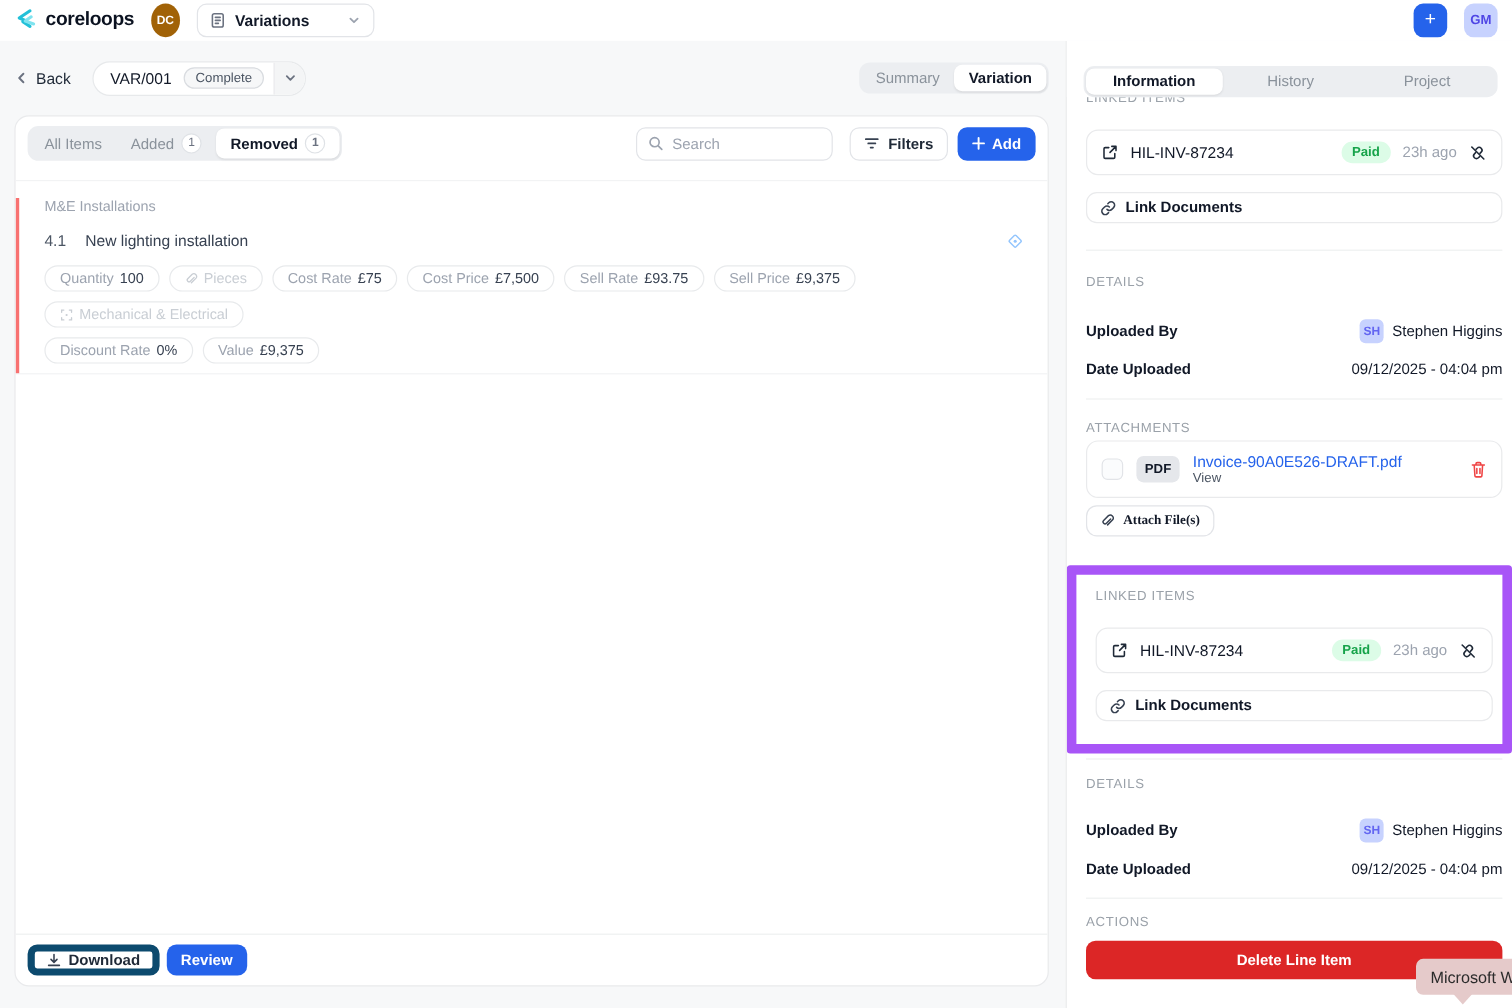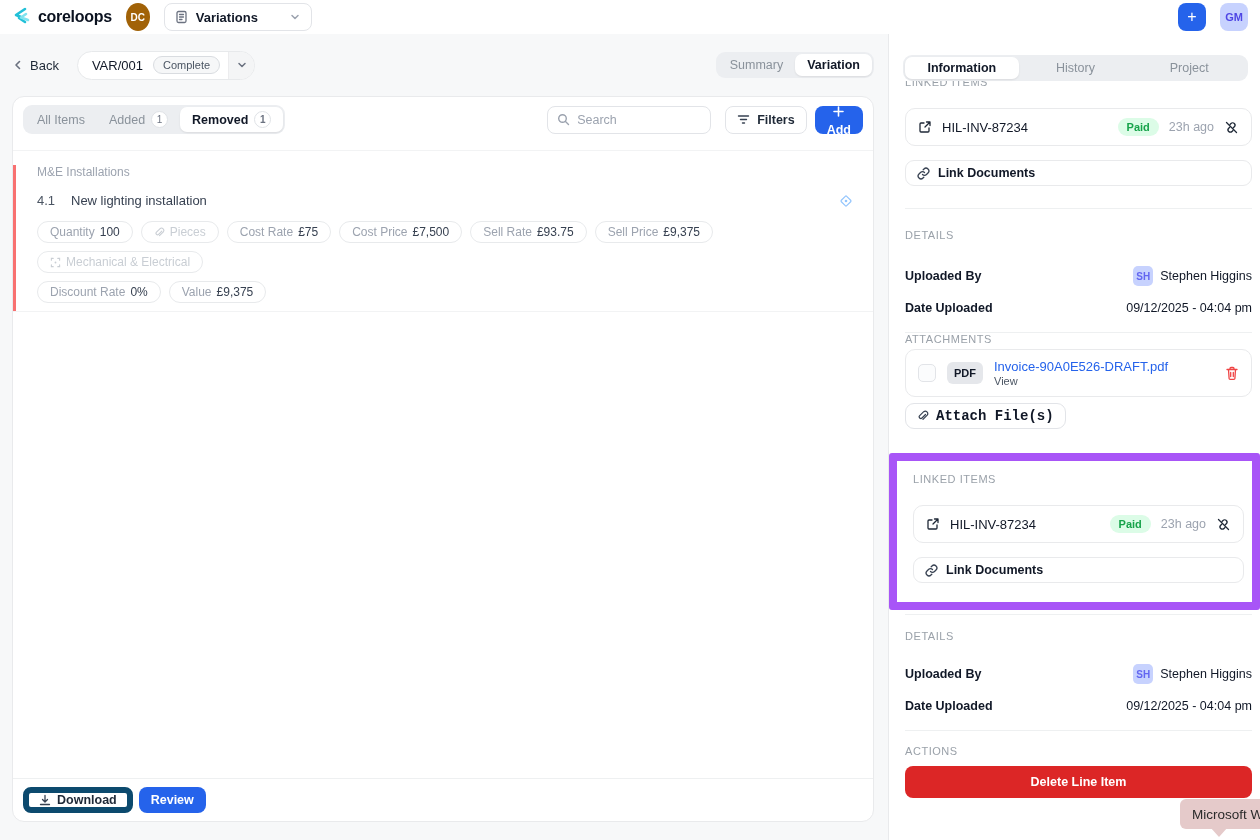--- a/index.html
+++ b/index.html
@@ -86,21 +86,21 @@
   .search-box input { border:none; outline:none; width:100%; font-size:12.5px; font-family:inherit; color:#374151; }
   .search-box input::placeholder { color:#9ca3af; }
   .btn-filters {
     margin-left:14px; height:28px; border:1px solid #e2e4e8; background:#fff; border-radius:8px;
     display:flex; align-items:center; gap:7px; padding:0 11px; font-size:12.5px; font-weight:600;
     color:#1f2937; cursor:pointer; font-family:inherit;
   }
   .btn-add {
     margin-left:8px; height:28px; border:none; background:#2563eb; color:#fff; border-radius:8px;
     display:flex; align-items:center; gap:6px; padding:0 12px; font-size:12.5px; font-weight:600;
-    cursor:pointer; font-family:inherit;flex-direction:column;
+    cursor:pointer; font-family:inherit;
   }
   .card-content { flex:1; margin-top:16px; border-top:1px solid #f2f3f4; }
   .group-section { position:relative; border-bottom:1px solid #f2f3f4; padding:0 12px 8px 24px; }
   .group-stripe { position:absolute; left:0; top:0; bottom:0; width:3px; background:#f87171; }
   .group-title { margin-top:14px; font-size:12px; color:#9ca3af; }
   .item-row { margin-top:14px; display:flex; align-items:center; font-size:13px; color:#374151; }
   .item-num { width:34px; color:#4b5563; }
   .item-target { margin-left:auto; margin-right:8px; color:#93c5fd; }
   .pill-row { margin-top:13px; display:flex; gap:8px; flex-wrap:wrap; }
   .pill {
@@ -167,31 +167,31 @@
   }
   .checkbox { width:18px; height:18px; border:1px solid #e2e4e8; border-radius:5px; background:#fbfcfd; cursor:pointer; }
   .pdf-badge { background:#e5e7eb; color:#111827; font-size:11px; font-weight:bold;
     border-radius:6px; padding:5px 7px; }
   .file-info { display:flex; flex-direction:column; gap:1px; }
   .file-name { color:#2563eb; font-size:13px; cursor:pointer; }
   .file-view { color:#4b5563; font-size:11px; cursor:pointer; }
   .attach-trash { margin-left:auto; color:#ef4444; cursor:pointer; }
   .btn-attach {
     margin-top:6px; height:26px; border:1px solid #e2e4e8; border-radius:9px; background:#fff;
-    display:inline-flex; align-items:center; gap:7px; padding:0 11px; font-size:14px;
-    font-weight:600; color:#111827; cursor:pointer; font-family:Liberation Mono, monospace;
+    display:inline-flex; align-items:center; gap:7px; padding:0 11px; font-size:11px;
+    font-weight:600; color:#111827; cursor:pointer; font-family:Liberation Serif, serif;
   }
   .purple-box {
     margin:24px -8px 0 -16px; border:8px solid #a855f7; border-radius:3px;
     padding:12px 8px 19px 16px; background:#fff;
   }
   .purple-box .li-card { margin-top:20px; }
   .mt4 { margin-top:4px; } .mt12 { margin-top:12px; }
   .mt14 { margin-top:14px; } .mt15 { margin-top:15px; }
-  .mt18 { } .mt20 { margin-top:20px; } .mt22 { margin-top:22px; }
+  .mt18 { margin-top:18px; } .mt20 { margin-top:20px; } .mt22 { margin-top:22px; }
   .mt25 { margin-top:25px; }
   .btn-delete {
     margin-top:9px; width:100%; height:32px; border:none; border-radius:8px; background:#dc2626;
     color:#fff; font-size:12.5px; font-weight:bold; cursor:pointer; font-family:inherit;
   }
 
   
   .os-tooltip {
     position:absolute; left:1180px; top:799px; width:140px; height:30px; z-index:10;
     background:#e5caca; border-radius:6px; display:flex; align-items:center; padding:0 12px;

